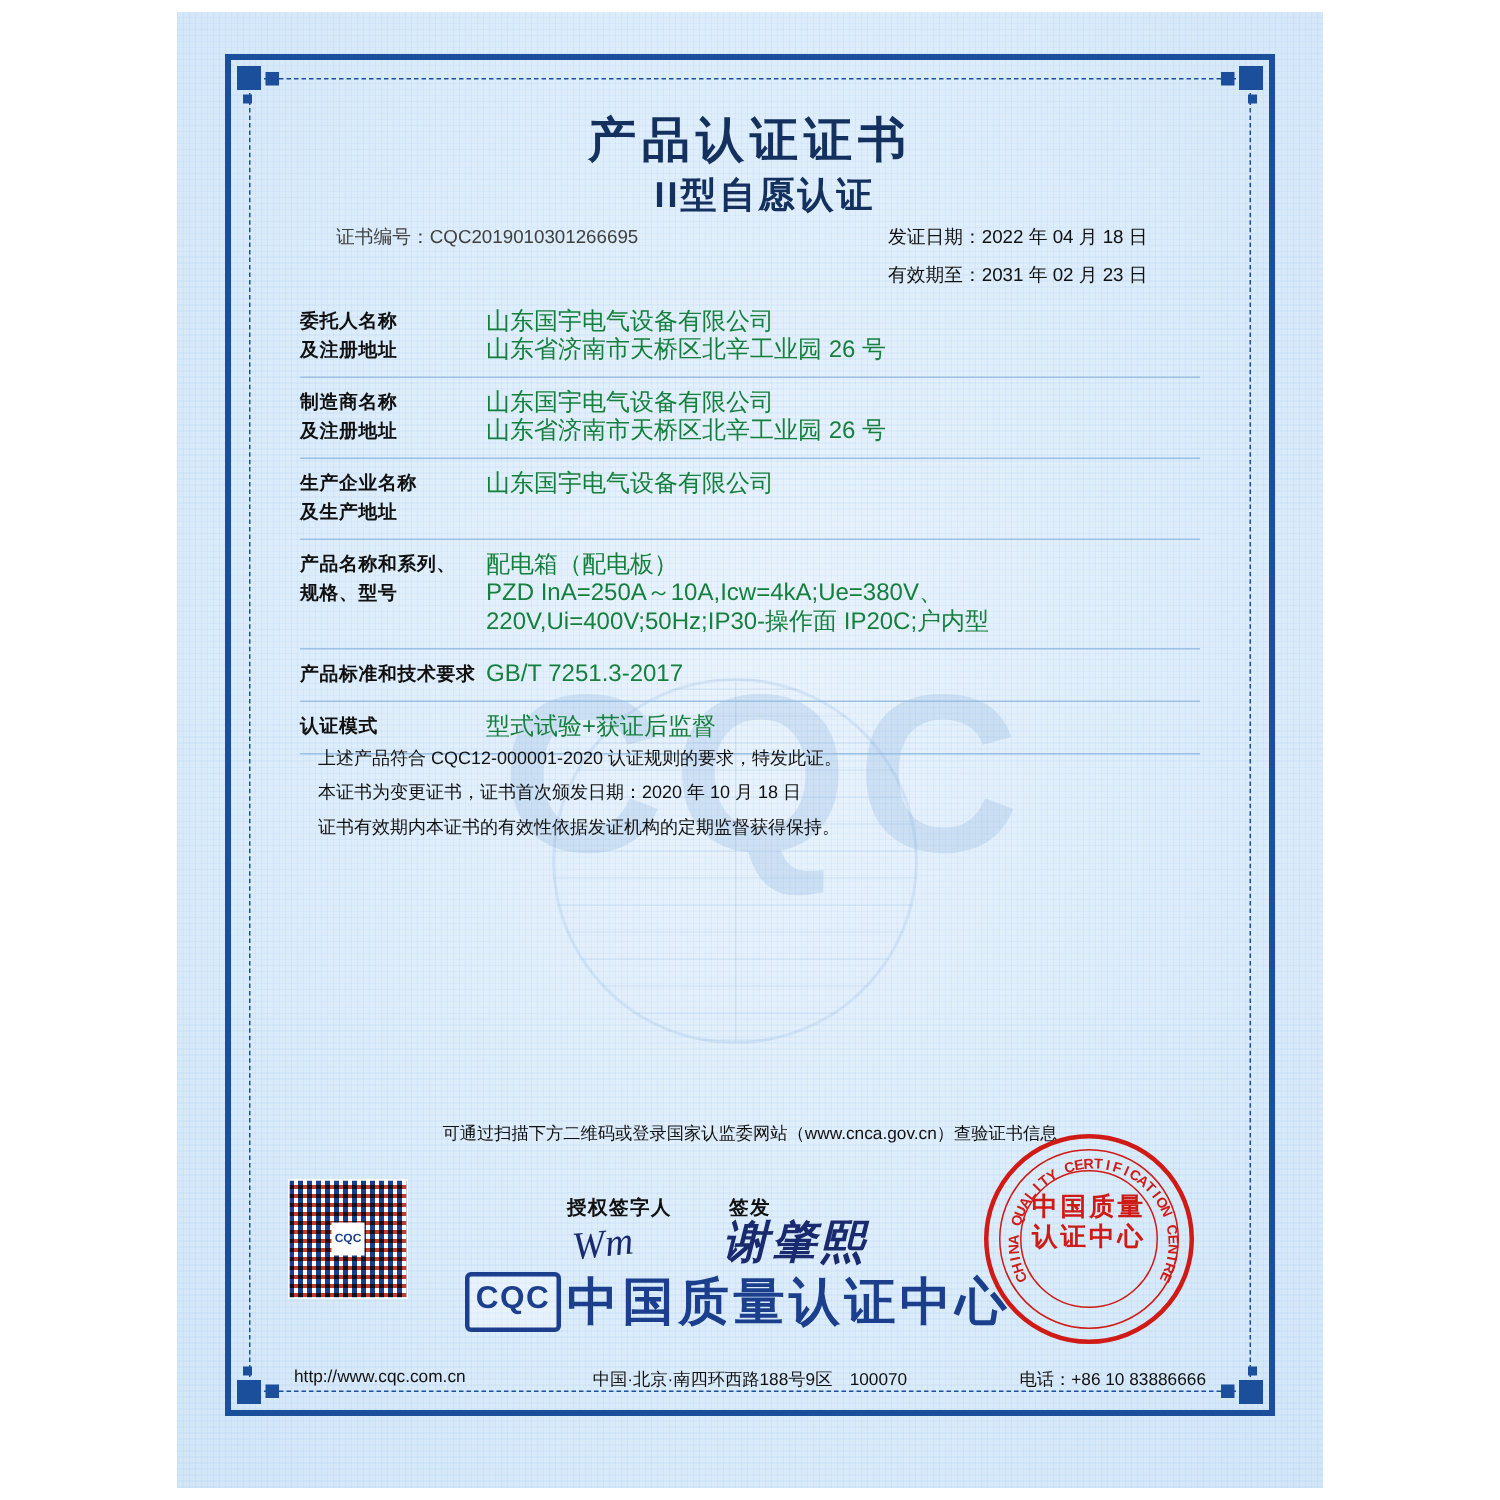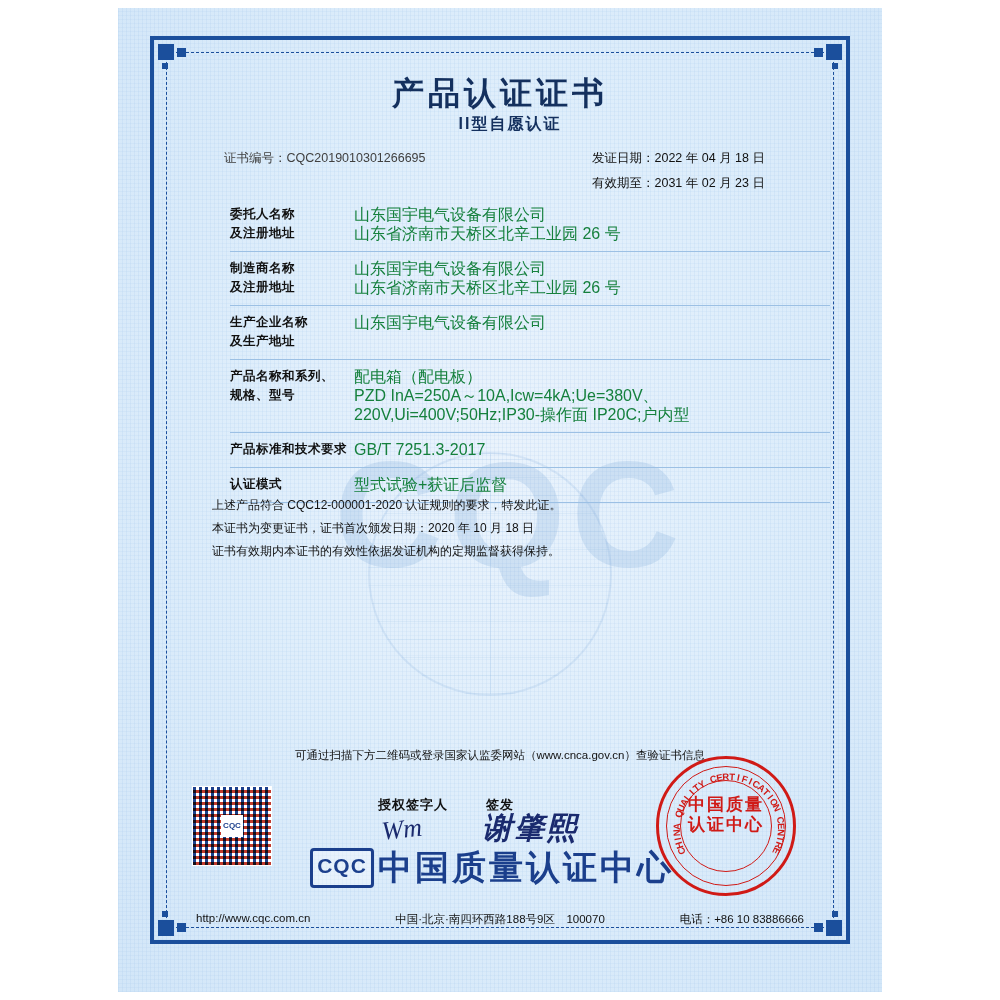--- a/index.html
+++ b/index.html
@@ -136,21 +136,21 @@
     font-weight: bold;
     letter-spacing: 4px;
     color: #14305e;
   }
   .title-sub {
     position: absolute;
     left: 0; right: 0;
     top: 114px;
     text-align: center;
     font-family: "Liberation Sans", sans-serif;
-    font-size: 16px;
+    font-size: 24px;
     font-weight: bold;
     letter-spacing: 2px;
     color: #14305e;
     margin-left: 20px;
   }
 
   
   .meta-left {
     position: absolute;
     left: 224px;
@@ -167,21 +167,20 @@
   }
   .meta-right .line { margin-bottom: 8px; white-space: nowrap; }
   .meta-left .line { white-space: nowrap; }
 
   
   .fields {
     position: absolute;
     left: 200px;
     top: 198px;
     width: 600px;
-    margin-left: 30px;
   }
   .field-row {
     display: flex;
     align-items: flex-start;
     padding: 7px 0 8px 0;
     border-bottom: 1px solid #9cc0e4;
   }
   .field-label {
     width: 122px;
     flex: none;

